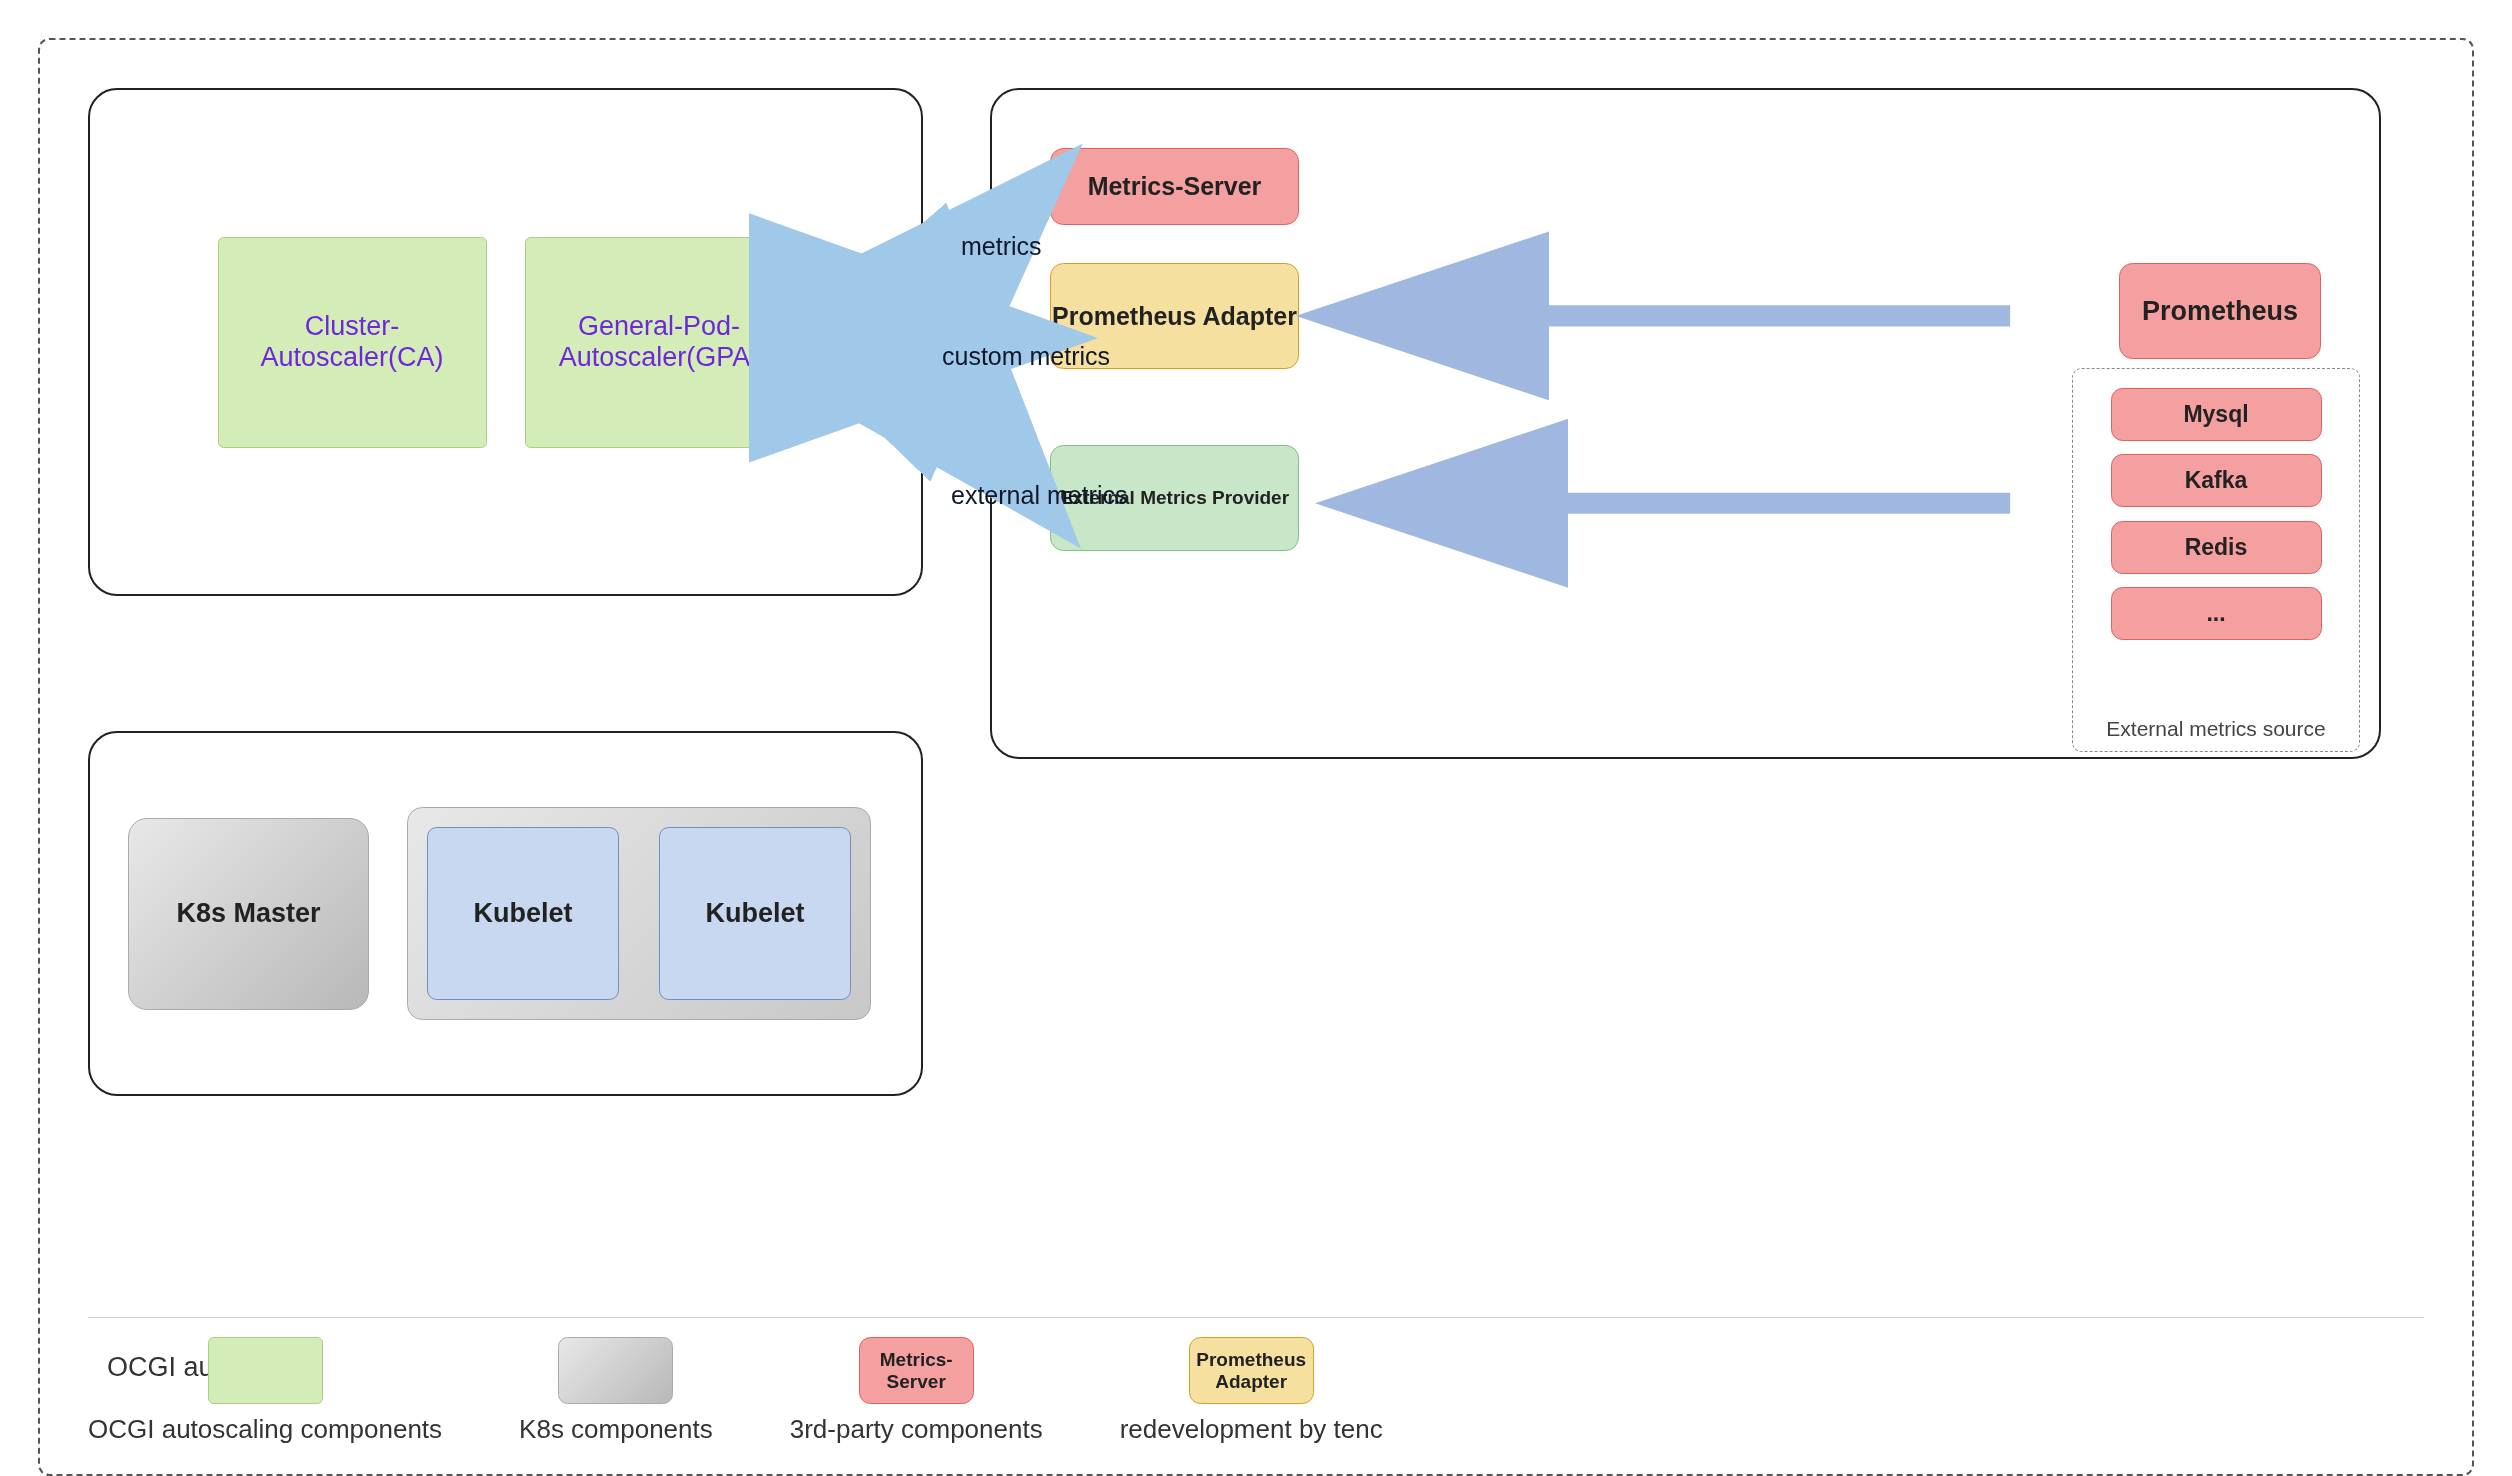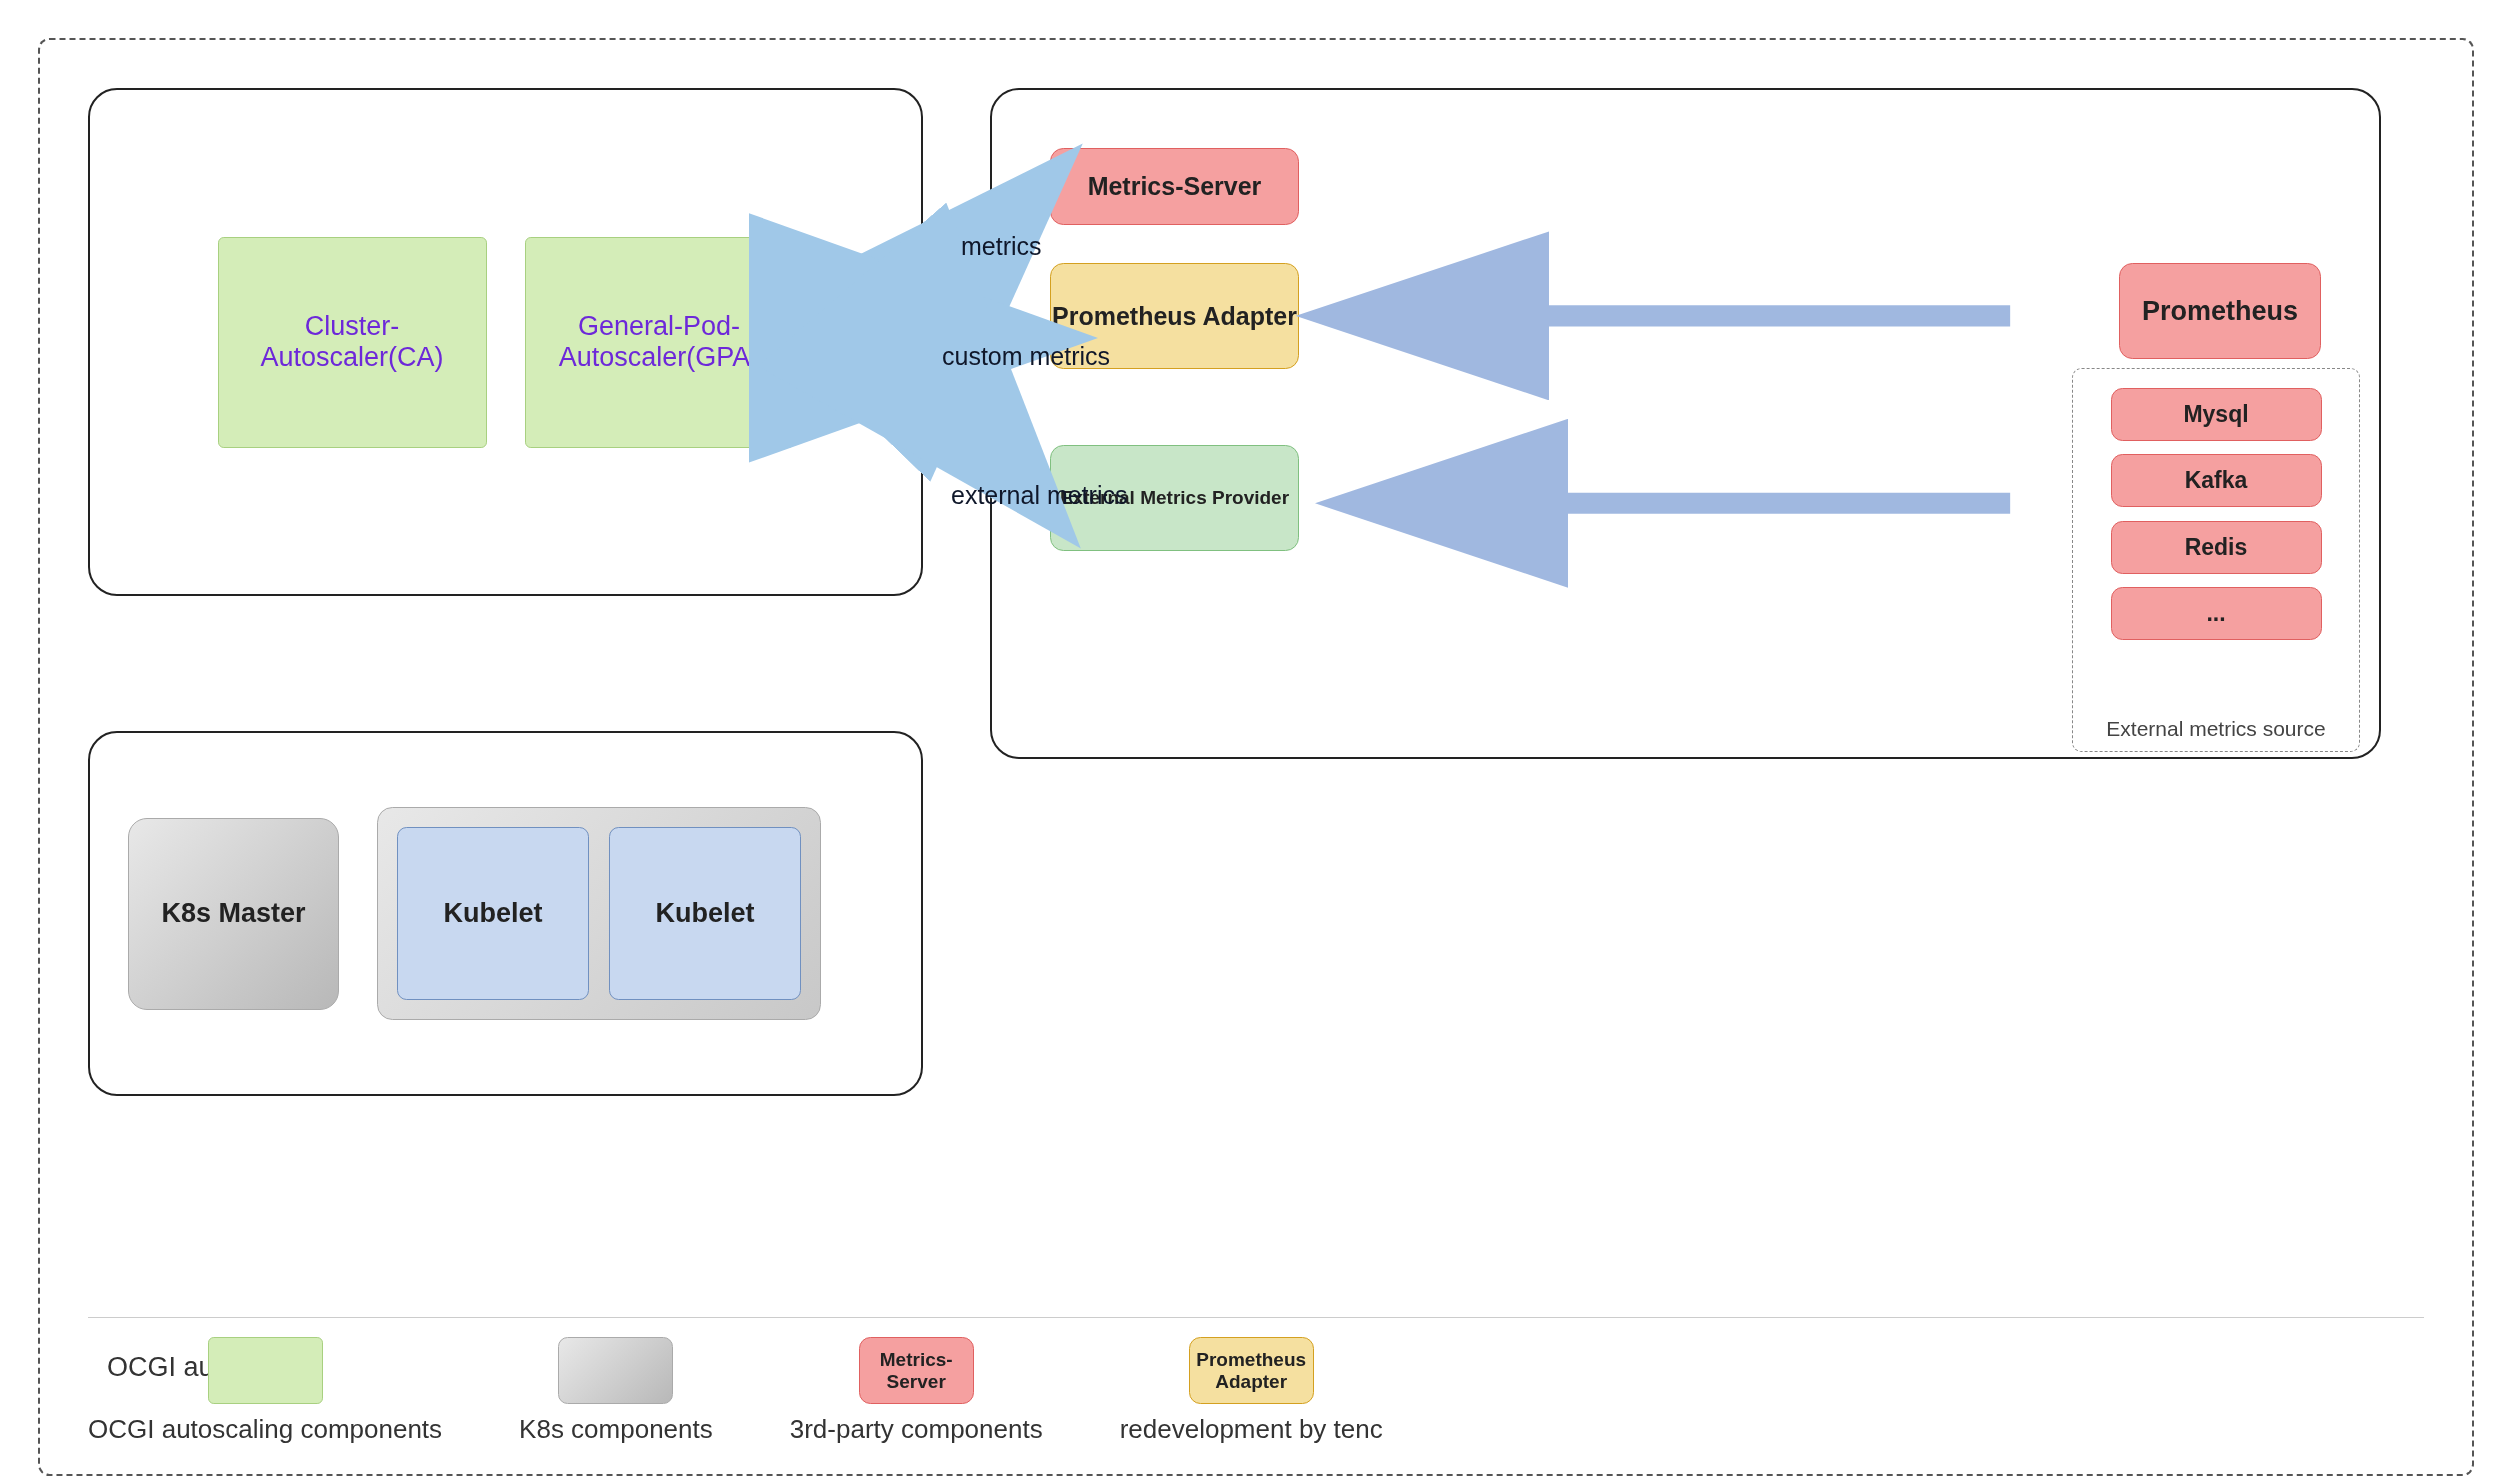--- a/index.html
+++ b/index.html
@@ -195,34 +195,34 @@
       display: flex;
       align-items: center;
       padding: 38px;
       gap: 38px;
     }
 
     .gray-box {
       background: linear-gradient(135deg, #e8e8e8, #b8b8b8);
       border: 1.4px solid #aaa;
       border-radius: 19px;
-      width: 211px;
+      width: 241px;
       height: 192px;
       display: flex;
       align-items: center;
       justify-content: center;
       font-size: 27px;
       font-weight: bold;
       color: #222;
       text-align: center;
     }
 
     .kubelet-group {
       display: flex;
-      gap: 20px;
+      gap: 40px;
       border: 1.9px solid #aaa;
       border-radius: 15.3px;
       padding: 19px;
       background: linear-gradient(135deg, #e8e8e8, #c8c8c8);
     }
 
     .blue-box {
       background: #c8d8f0;
       border: 1.9px solid #7090c0;
       border-radius: 9.6px;

